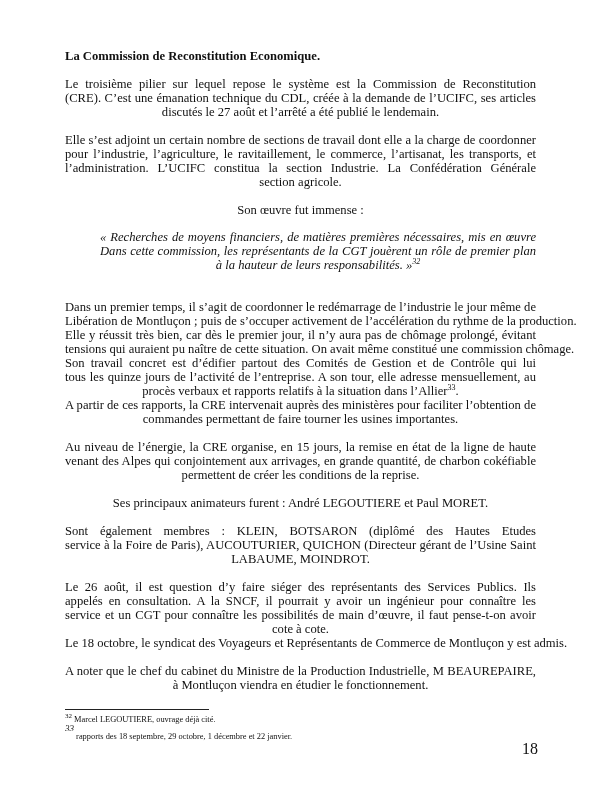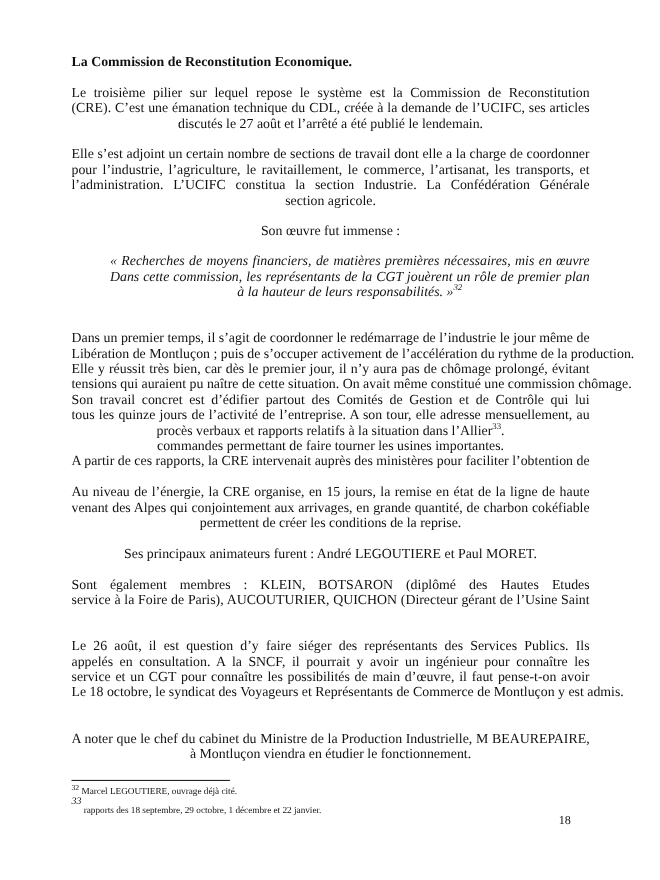--- a/index.html
+++ b/index.html
@@ -10,21 +10,21 @@
   .block { position:absolute; left:65px; width:471px; font-size:12.6px; }
   .block.quote { left:100px; width:436px; font-style:italic; }
   .line { height:14px; line-height:14px; white-space:nowrap;text-align:center; }
   .line.j { text-align:justify; text-align-last:justify; white-space:normal; overflow:hidden; }
   sup { font-size:8px; line-height:0; vertical-align:5px; font-style:normal; }
   .quote sup { font-style:italic; }
   .rule { position:absolute; left:65px; top:709px; width:144px; height:0; border-top:1px solid #222; }
   .fn { position:absolute; left:65px; font-size:8.4px; white-space:nowrap; }
   .fn .num { font-size:7px; vertical-align:4px; line-height:0; }
   .fn .num.it { font-style:italic; font-size:9px; vertical-align:5px; }
-  .pagenum { position:absolute; left:508px; top:740px; font-size:11px; }
+  .pagenum { position:absolute; left:522px; top:740px; font-size:16px; }
 </style>
 </head>
 <body>
 
 <div class="page">
   <div class="title">La Commission de Reconstitution Economique.</div>
 
   <div id="body-blocks">
       <div class="block" style="top: 77px;">
         <div class="line j"><span>Le troisième pilier sur lequel repose le système est la Commission de Reconstitution Economique</span></div>
@@ -46,39 +46,41 @@
         <div class="line"><span>à la hauteur de leurs responsabilités. »</span><sup>32</sup></div>
       </div>
       <div class="block" style="top: 300px;">
         <div class="line j"><span>Dans un premier temps, il s’agit de coordonner le redémarrage de l’industrie le jour même de la</span></div>
         <div class="line"><span>Libération de Montluçon ; puis de s’occuper activement de l’accélération du rythme de la production.</span></div>
         <div class="line j"><span>Elle y réussit très bien, car dès le premier jour, il n’y aura pas de chômage prolongé, évitant ainsi les</span></div>
         <div class="line"><span>tensions qui auraient pu naître de cette situation. On avait même constitué une commission chômage.</span></div>
         <div class="line j"><span>Son travail concret est d’édifier partout des Comités de Gestion et de Contrôle qui lui rendent compte</span></div>
         <div class="line j"><span>tous les quinze jours de l’activité de l’entreprise. A son tour, elle adresse mensuellement, au CDL, ses</span></div>
         <div class="line"><span>procès verbaux et rapports relatifs à la situation dans l’Allier</span><sup>33</sup><span>.</span></div>
+        <div class="line j"><span>A partir de ces rapports, la CRE intervenait auprès des ministères pour faciliter l’obtention de</span></div>
         <div class="line"><span>commandes permettant de faire tourner les usines importantes.</span></div>
-        <div class="line j"><span>A partir de ces rapports, la CRE intervenait auprès des ministères pour faciliter l’obtention de</span></div>
       </div>
       <div class="block" style="top: 440px;">
         <div class="line j"><span>Au niveau de l’énergie, la CRE organise, en 15 jours, la remise en état de la ligne de haute tension</span></div>
         <div class="line j"><span>venant des Alpes qui conjointement aux arrivages, en grande quantité, de charbon cokéfiable</span></div>
         <div class="line"><span>permettent de créer les conditions de la reprise.</span></div>
       </div>
       <div class="block" style="top: 496px;">
         <div class="line"><span>Ses principaux animateurs furent : André LEGOUTIERE et Paul MORET.</span></div>
       </div>
       <div class="block" style="top: 524px;">
         <div class="line j"><span>Sont également membres : KLEIN, BOTSARON (diplômé des Hautes Etudes Commerciales, chef de</span></div>
         <div class="line j"><span>service à la Foire de Paris), AUCOUTURIER, QUICHON (Directeur gérant de l’Usine Saint Jacques),</span></div>
+        <div class="line"><span>LABAUME, MOINDROT.</span></div>
       </div>
       <div class="block" style="top: 580px;">
         <div class="line j"><span>Le 26 août, il est question d’y faire siéger des représentants des Services Publics. Ils pourraient être</span></div>
         <div class="line j"><span>appelés en consultation. A la SNCF, il pourrait y avoir un ingénieur pour connaître les possibilités de</span></div>
         <div class="line j"><span>service et un CGT pour connaître les possibilités de main d’œuvre, il faut pense-t-on avoir les deux,</span></div>
+        <div class="line"><span>cote à cote.</span></div>
         <div class="line"><span>Le 18 octobre, le syndicat des Voyageurs et Représentants de Commerce de Montluçon y est admis.</span></div>
       </div>
       <div class="block" style="top: 664px;">
         <div class="line j"><span>A noter que le chef du cabinet du Ministre de la Production Industrielle, M BEAUREPAIRE, en visite</span></div>
         <div class="line"><span>à Montluçon viendra en étudier le fonctionnement.</span></div>
       </div>
     </div>
 
   <div class="rule"></div>
 

